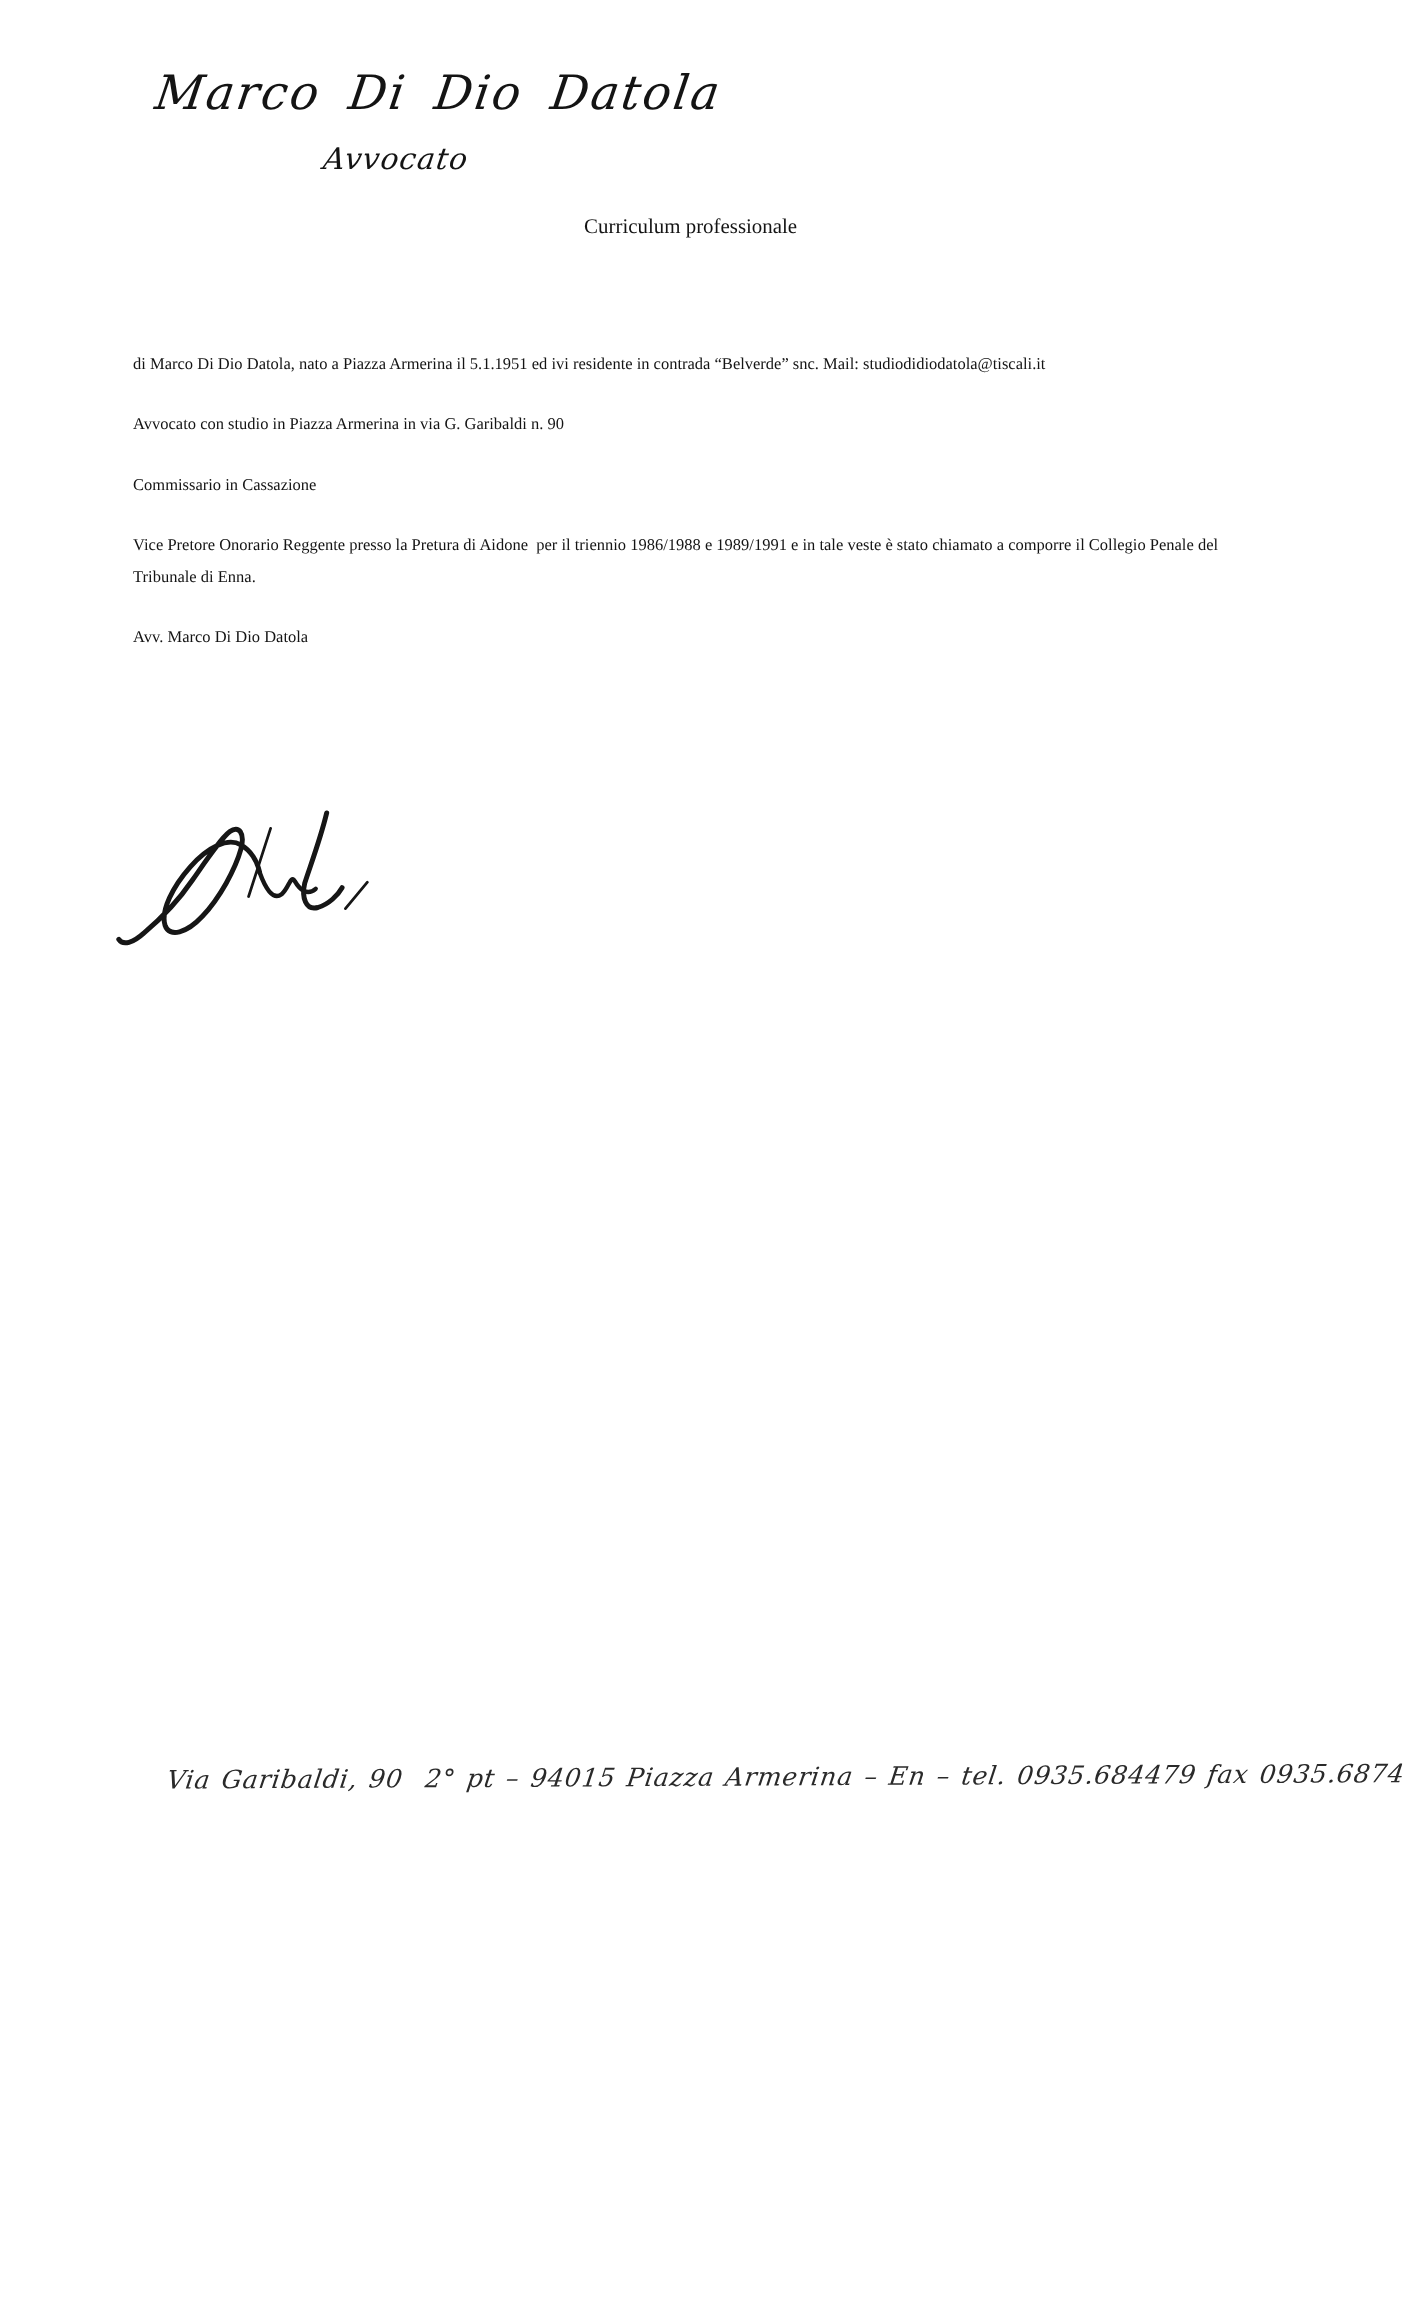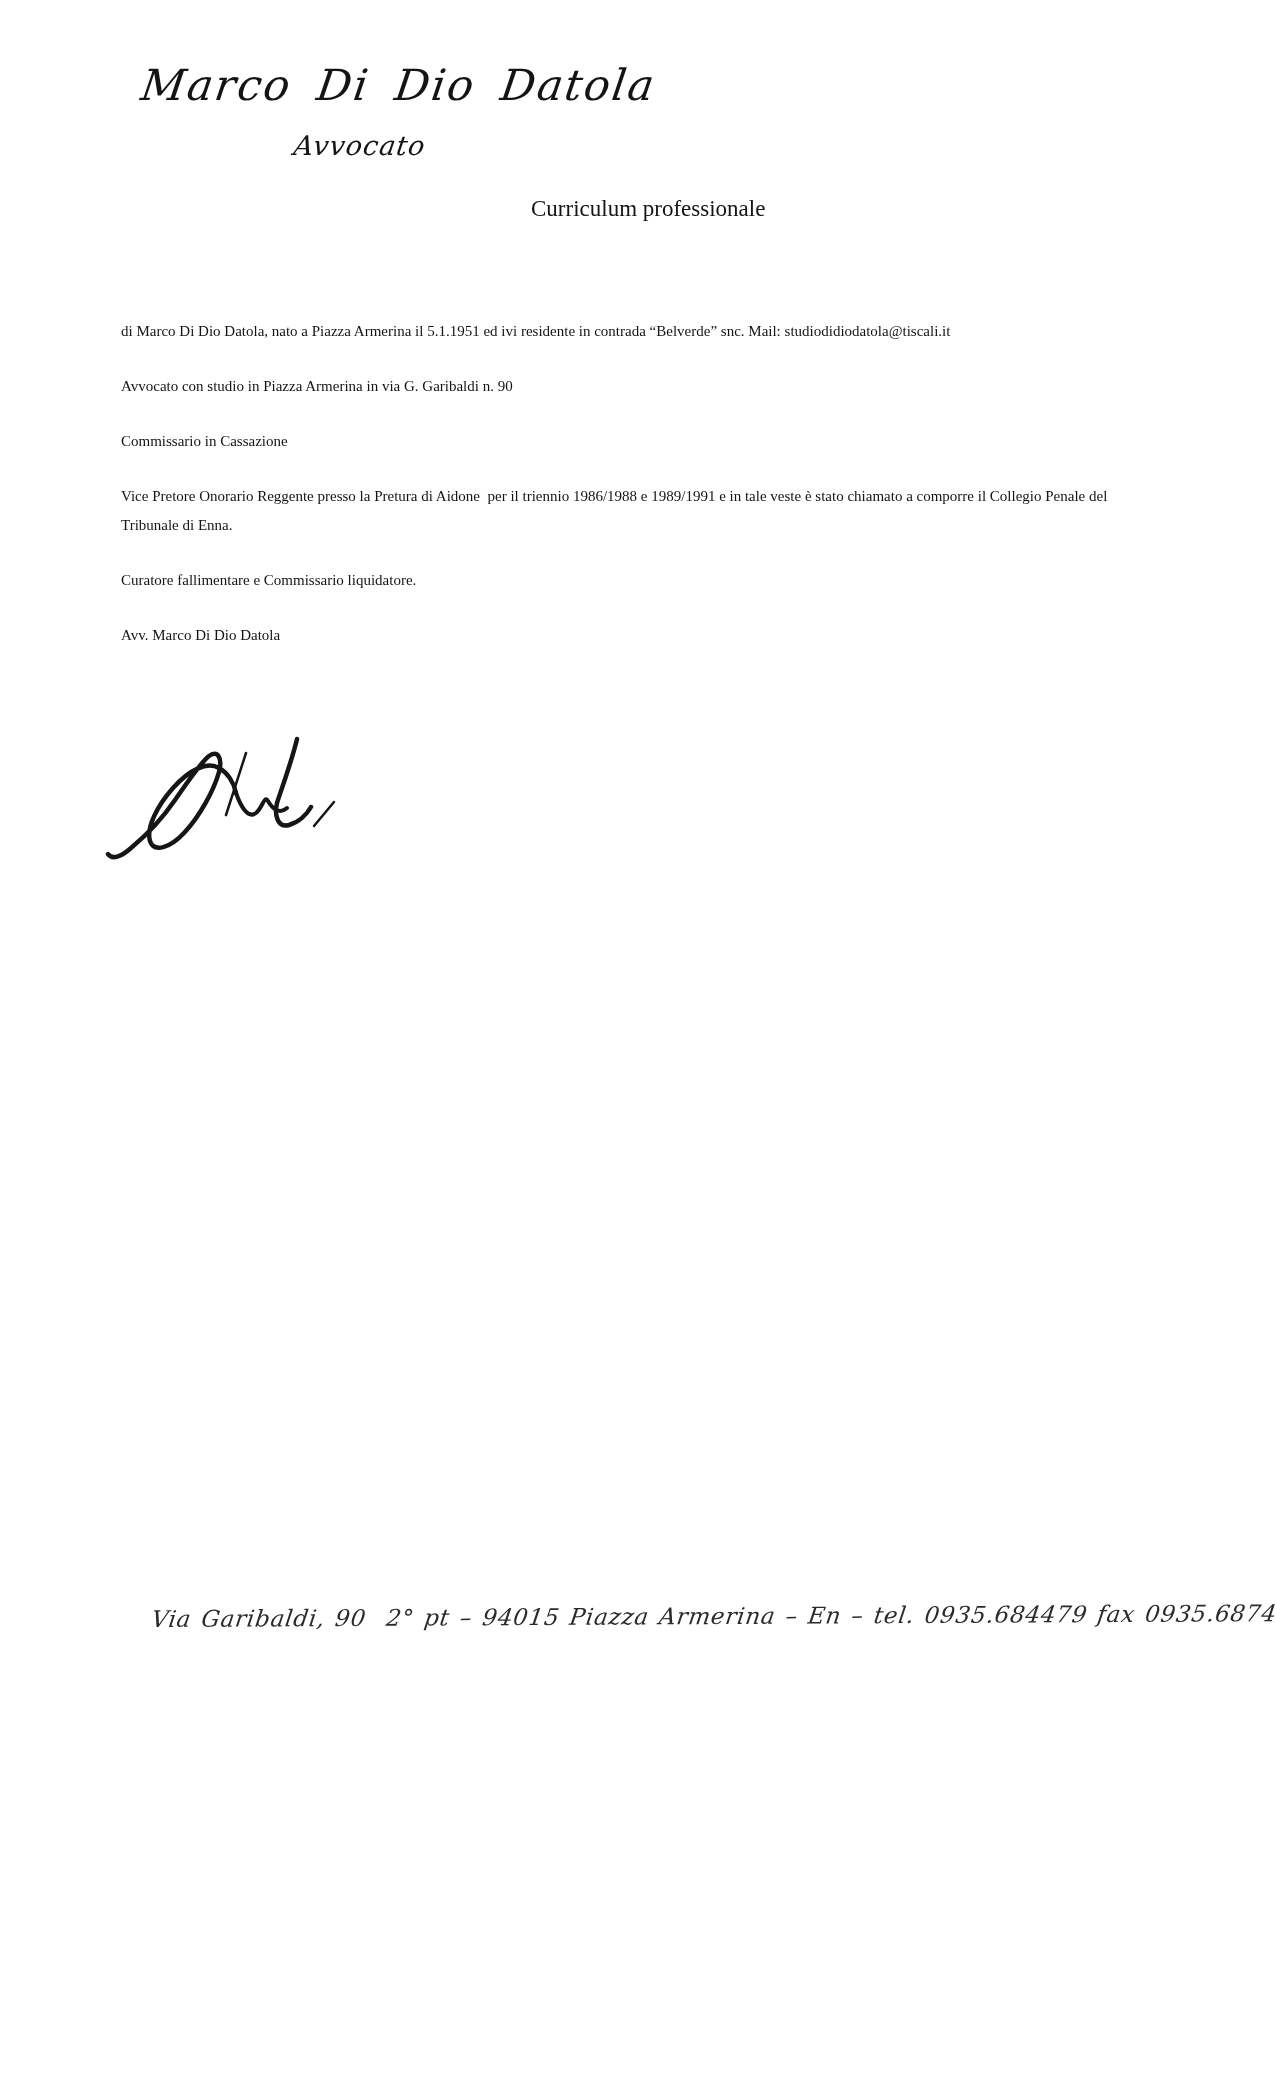--- a/index.html
+++ b/index.html
@@ -40,21 +40,21 @@
     letter-spacing: 1px;
     transform: skewX(-8deg);
     transform-origin: left bottom;
     white-space: nowrap;
   }
   
   .doc-title {
     position: absolute;
     left: 531px;
     top: 196px;
-    font-size: 23px;
+    font-size: 19px;
     white-space: nowrap;
   }
   
   .body-text {
     position: absolute;
     left: 121px;
     top: 317px;
     width: 1042px;
     font-size: 15px;
     line-height: 29px;
@@ -96,21 +96,20 @@
   <div class="letterhead-name">Marco Di Dio Datola</div>
   <div class="letterhead-subtitle">Avvocato</div>
 
   <div class="doc-title">Curriculum professionale</div>
 
   <div class="body-text">
     <p>di Marco Di Dio Datola, nato a Piazza Armerina il 5.1.1951 ed ivi residente in contrada “Belverde” snc. Mail: studiodidiodatola@tiscali.it</p>
     <p>Avvocato con studio in Piazza Armerina in via G. Garibaldi n. 90</p>
     <p>Commissario in Cassazione</p>
     <p>Vice Pretore Onorario Reggente presso la Pretura di Aidone  per il triennio 1986/1988 e 1989/1991 e in tale veste è stato chiamato a comporre il Collegio Penale del Tribunale di Enna.</p>
-    <p>Curatore fallimentare e Commissario liquidatore.</p>
     <p>Avv. Marco Di Dio Datola</p>
   </div>
 
   <svg class="signature-svg" viewBox="0 0 245 135" fill="none" stroke="#161616" stroke-linecap="round" stroke-linejoin="round">
 
     <path stroke-width="4.5" d="M 8 121
              C 12 127, 21 124, 31 115
              C 49 100, 62 86, 75 67
              C 89 47, 101 29, 109 23
              C 117 17, 123 24, 119 39

